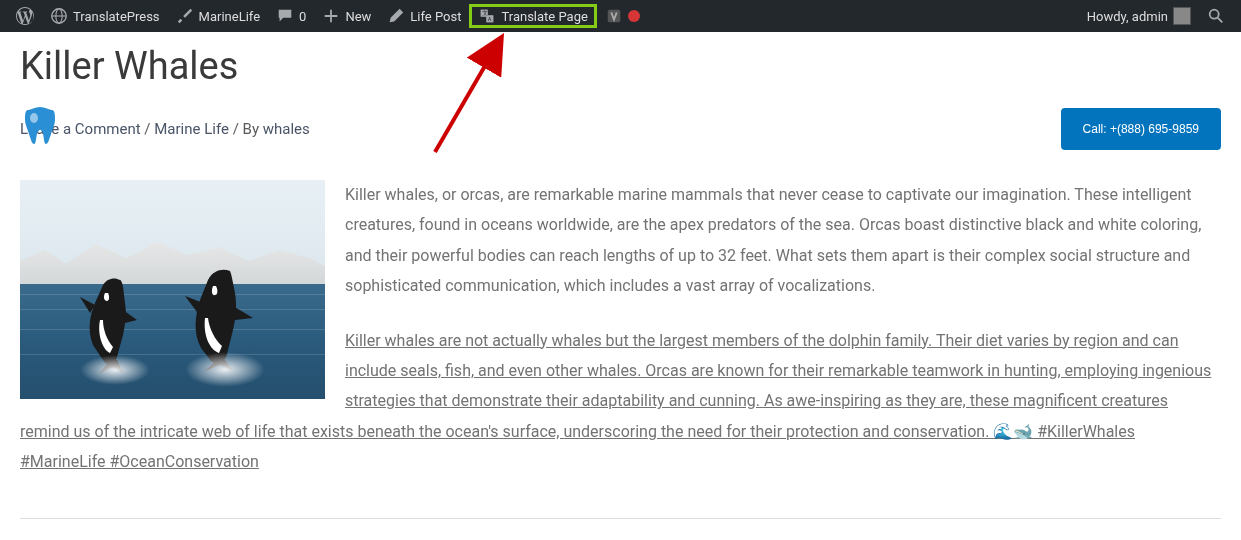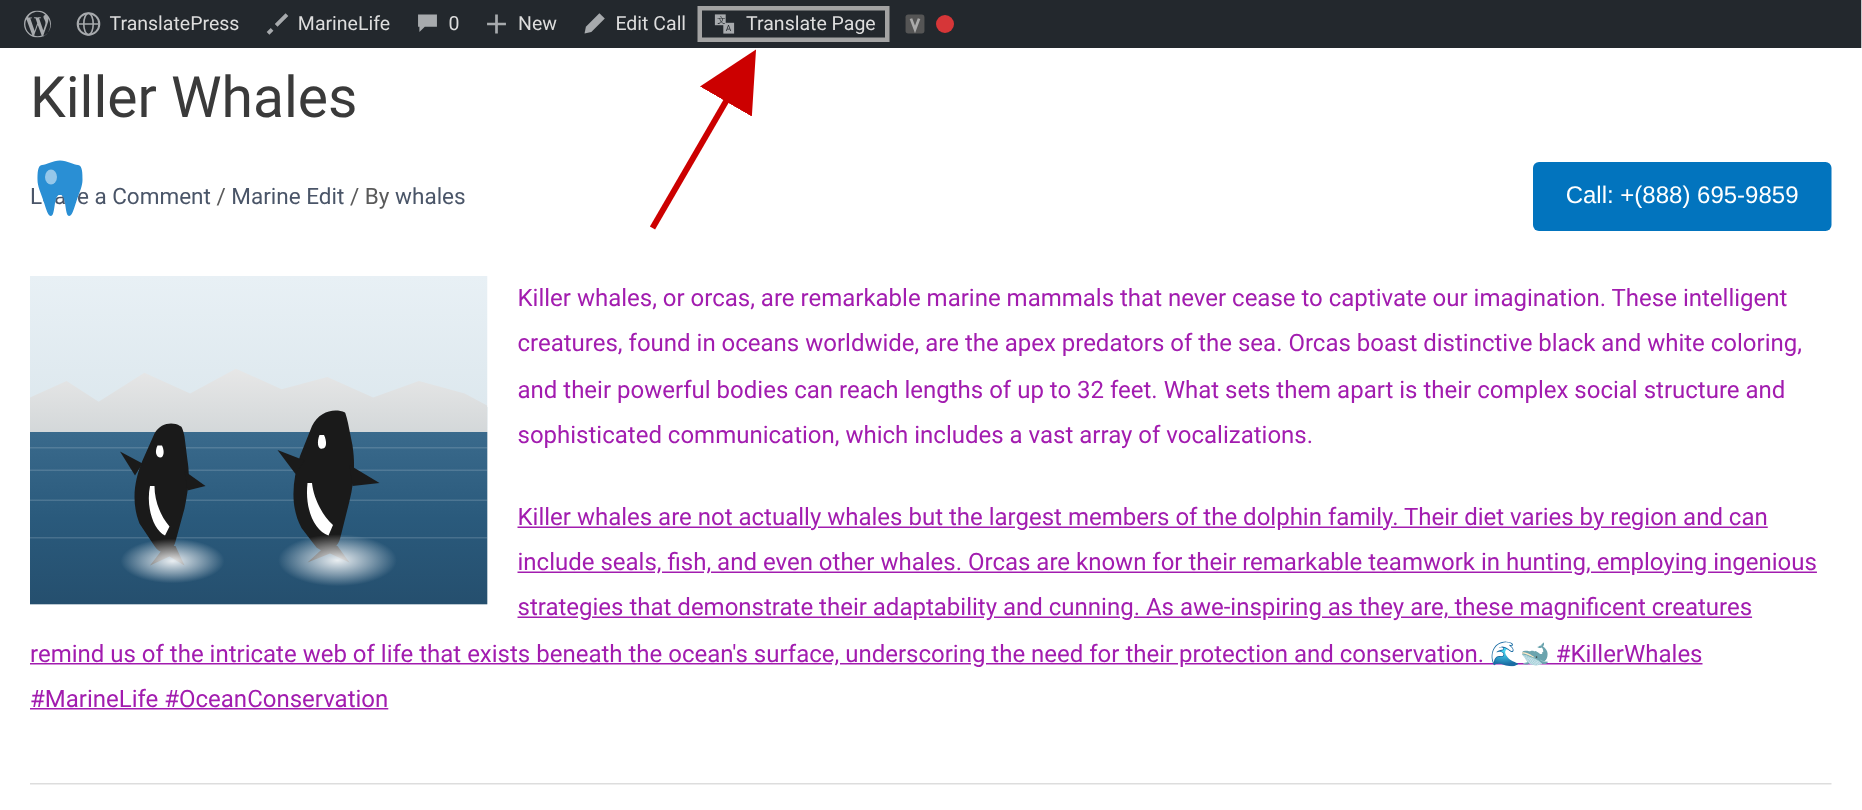--- a/index.html
+++ b/index.html
@@ -2,54 +2,54 @@
 <html><head>
   <meta charset="utf-8">
   <style>
     * { margin: 0; padding: 0; box-sizing: border-box; }
     body { font-family: -apple-system, BlinkMacSystemFont, "Segoe UI", Roboto, sans-serif; color: #3a3a3a; width: 1241px; }
     
     
     .admin-bar { background: #23282d; height: 32px; display: flex; align-items: center; justify-content: space-between; padding: 0 8px; color: #ddd; font-size: 13px; position: relative; }
     .admin-left, .admin-right { display: flex; align-items: center; gap: 0; }
     .admin-item { display: flex; align-items: center; padding: 0 8px; height: 24px; cursor: pointer; gap: 5px; }
-    .admin-item.highlighted { border: 3px solid #a3a3a3; padding: 0 6px; }
+    .admin-item.highlighted { border: 3px solid #84cc16; padding: 0 6px; }
     .admin-icon { width: 18px; height: 18px; display: inline-flex; align-items: center; justify-content: center; }
     .admin-icon svg { fill: #a7aaad; }
     .red-dot { width: 12px; height: 12px; border-radius: 50%; background: #d63638; }
     .avatar-box { width: 18px; height: 18px; background: #888; border: 1px solid #555; }
     
     
     .arrow-annotation { position: absolute; left: 425px; top: 32px; pointer-events: none; }
     .arrow-annotation svg { overflow: visible; }
     
     
     .content { padding: 12px 20px 30px; position: relative; }
     .page-title { font-size: 38px; font-weight: 400; color: #3a3a3a; margin-bottom: 20px; }
     .meta-row { display: flex; align-items: center; justify-content: space-between; margin-bottom: 30px; }
     .meta-text { color: #5a5a5a; font-size: 15px; }
     .meta-text a { color: #4a5568; text-decoration: none; }
-    .call-button { background: #0274be; color: #fff; padding: 14px 22px; border-radius: 4px; font-size: 16px; font-weight: 500; cursor: pointer; border: none; }
+    .call-button { background: #0274be; color: #fff; padding: 14px 22px; border-radius: 4px; font-size: 12px; font-weight: 500; cursor: pointer; border: none; }
     
     
     .tooth-icon { position: absolute; left: 20px; top: 70px; }
     
     
     .article { display: block; }
     .hero-image { float: left; width: 305px; height: 219px; margin: 0 20px 10px 0; position: relative; overflow: hidden; }
     .sky { position: absolute; inset: 0; background: linear-gradient(180deg, #e8f0f5 0%, #dde8ee 40%, #a8bfc8 40%, #b5c5cc 55%); }
     .mountains { position: absolute; bottom: 105px; left: 0; right: 0; height: 55px; background: linear-gradient(180deg, #e8e8e8 0%, #cfd4d6 100%); clip-path: polygon(0 100%, 0 40%, 8% 20%, 15% 45%, 25% 10%, 35% 35%, 45% 5%, 55% 30%, 65% 15%, 75% 40%, 85% 20%, 95% 35%, 100% 50%, 100% 100%); }
     .ocean { position: absolute; bottom: 0; left: 0; right: 0; height: 115px; background: linear-gradient(180deg, #3a6a8c 0%, #2a5a7c 50%, #254f6e 100%); }
     .wave-line { position: absolute; left: 0; right: 0; height: 1px; background: rgba(255,255,255,0.15); }
     .orca { position: absolute; }
     .orca-body { fill: #1a1a1a; }
     .orca-white { fill: #fff; }
     .splash { position: absolute; background: radial-gradient(ellipse at center, rgba(255,255,255,0.9) 0%, rgba(255,255,255,0.4) 40%, transparent 70%); }
     
-    .paragraph { font-size: 16px; line-height: 1.9; color: #a21caf; margin-bottom: 24px; }
+    .paragraph { font-size: 16px; line-height: 1.9; color: #737373; margin-bottom: 24px; }
     .paragraph:last-of-type { clear: none; text-decoration: underline; }
     
     hr { border: none; border-top: 1px solid #ddd; margin: 40px 0 30px; clear: both; }
   </style>
 </head>
 <body>
 
 <div class="admin-bar">
   <div class="admin-left">
     <div class="admin-item">
@@ -92,41 +92,55 @@
           </svg>
       </span>
       <span>New</span>
     </div>
     <div class="admin-item">
       <span class="admin-icon">
         <svg viewBox="0 0 20 20" width="18" height="18">
             <path fill="#a7aaad" d="M14 2l4 4-10 10-5 1 1-5L14 2z"></path>
           </svg>
       </span>
-      <span>Edit Call</span>
+      <span>Life Post</span>
     </div>
     <div class="admin-item highlighted">
       <span class="admin-icon">
         <svg viewBox="0 0 20 20" width="16" height="16">
             <rect x="2" y="2" width="9" height="9" fill="#a7aaad"></rect>
             <rect x="9" y="9" width="9" height="9" fill="#a7aaad"></rect>
             <text x="4" y="9" font-size="7" fill="#23282d">文</text>
             <text x="11" y="16" font-size="7" fill="#23282d">A</text>
           </svg>
       </span>
       <span>Translate Page</span>
     </div>
     <div class="admin-item">
       <span class="admin-icon">
         <svg viewBox="0 0 20 20" width="18" height="18">
             <rect x="3" y="3" width="14" height="14" rx="2" fill="#555"></rect>
             <path d="M7 6l3 8 3-8" stroke="#aaa" stroke-width="2" fill="none"></path>
           </svg>
       </span>
       <span class="red-dot"></span>
+    </div>
+  </div>
+  <div class="admin-right">
+    <div class="admin-item">
+      <span>Howdy, admin</span>
+      <span class="avatar-box"></span>
+    </div>
+    <div class="admin-item">
+      <span class="admin-icon">
+        <svg viewBox="0 0 20 20" width="18" height="18">
+            <circle cx="8" cy="8" r="5" fill="none" stroke="#a7aaad" stroke-width="2"></circle>
+            <line x1="12" y1="12" x2="17" y2="17" stroke="#a7aaad" stroke-width="2"></line>
+          </svg>
+      </span>
     </div>
   </div>
 
   <div class="arrow-annotation">
     <svg width="100" height="130">
       <defs>
         <marker id="arrowhead" markerWidth="10" markerHeight="10" refX="8" refY="5" orient="auto">
           <polygon points="0 0, 10 5, 0 10" fill="#c00"></polygon>
         </marker>
       </defs>
@@ -140,21 +154,21 @@
 
   <div class="tooth-icon">
     <svg width="40" height="45" viewBox="0 0 40 45">
       <path fill="#2a8fd4" d="M20 5c-5 0-9 3-12 3-3 0-3 6-3 10 0 4 2 8 4 14 2 6 3 10 5 10s2-6 3-10c1-4 2-4 3-4s2 0 3 4c1 4 1 10 3 10s3-4 5-10c2-6 4-10 4-14 0-4 0-10-3-10-3 0-7-3-12-3z"></path>
       <ellipse cx="14" cy="16" rx="4" ry="5" fill="#fff" opacity="0.5"></ellipse>
     </svg>
   </div>
 
   <div class="meta-row">
     <div class="meta-text">
-      <a>Leave a Comment</a><span> / </span><a>Marine Edit</a><span> / By </span><a>whales</a>
+      <a>Leave a Comment</a><span> / </span><a>Marine Life</a><span> / By </span><a>whales</a>
     </div>
     <button class="call-button">Call: +(888) 695-9859</button>
   </div>
 
   <div class="article">
     <div class="hero-image">
       <div class="sky"></div>
       <div class="mountains"></div>
       <div class="ocean">
         <div class="wave-line" style="top:10px"></div>

